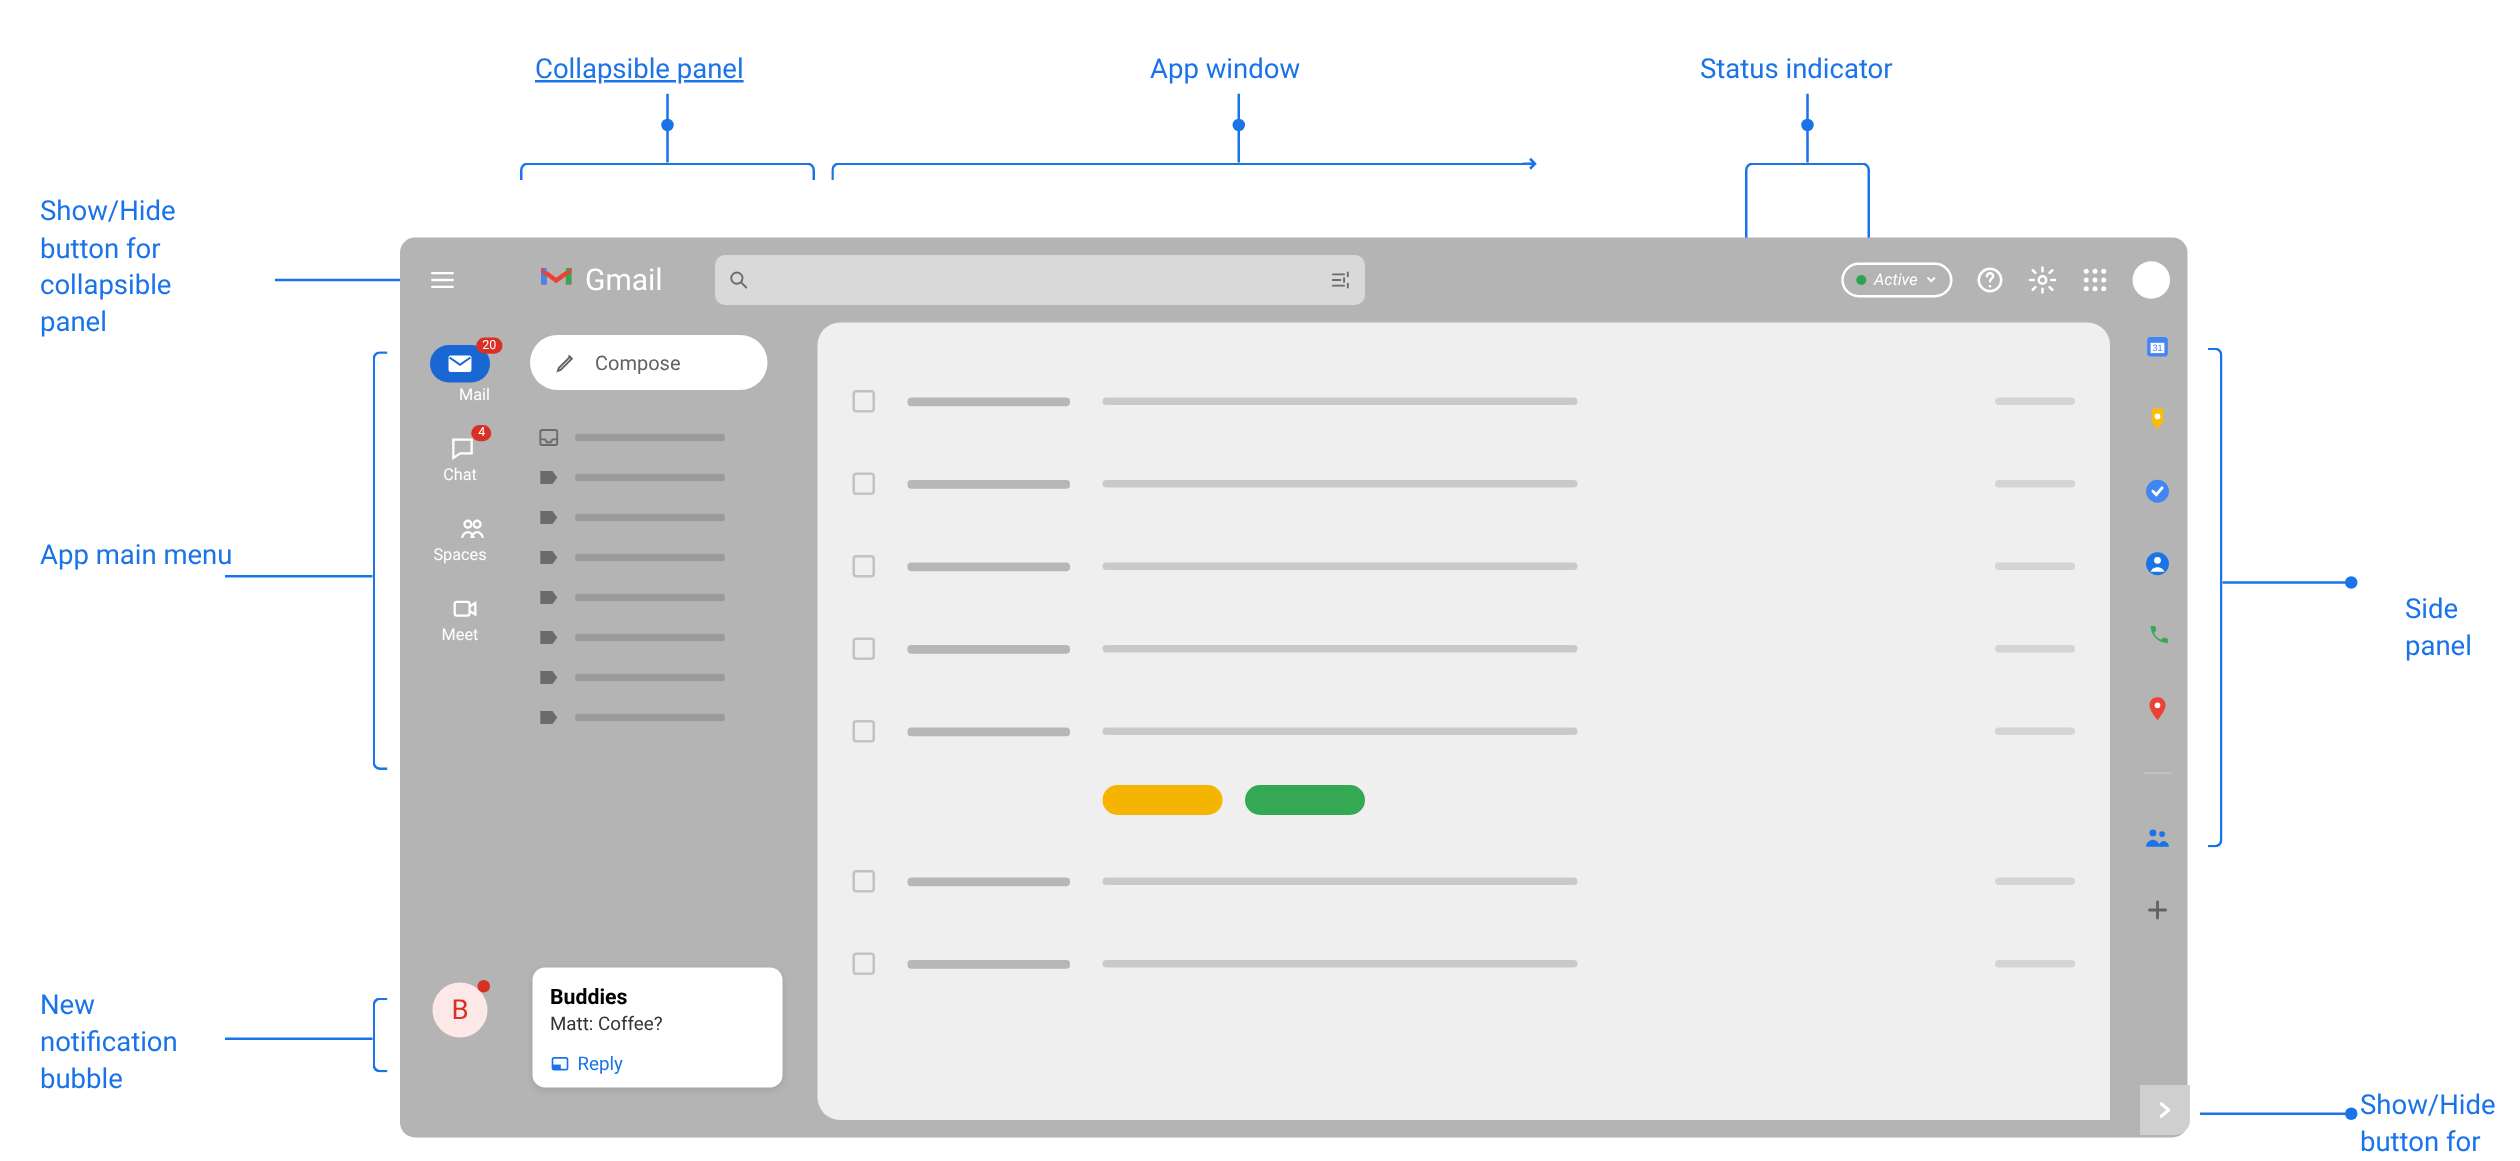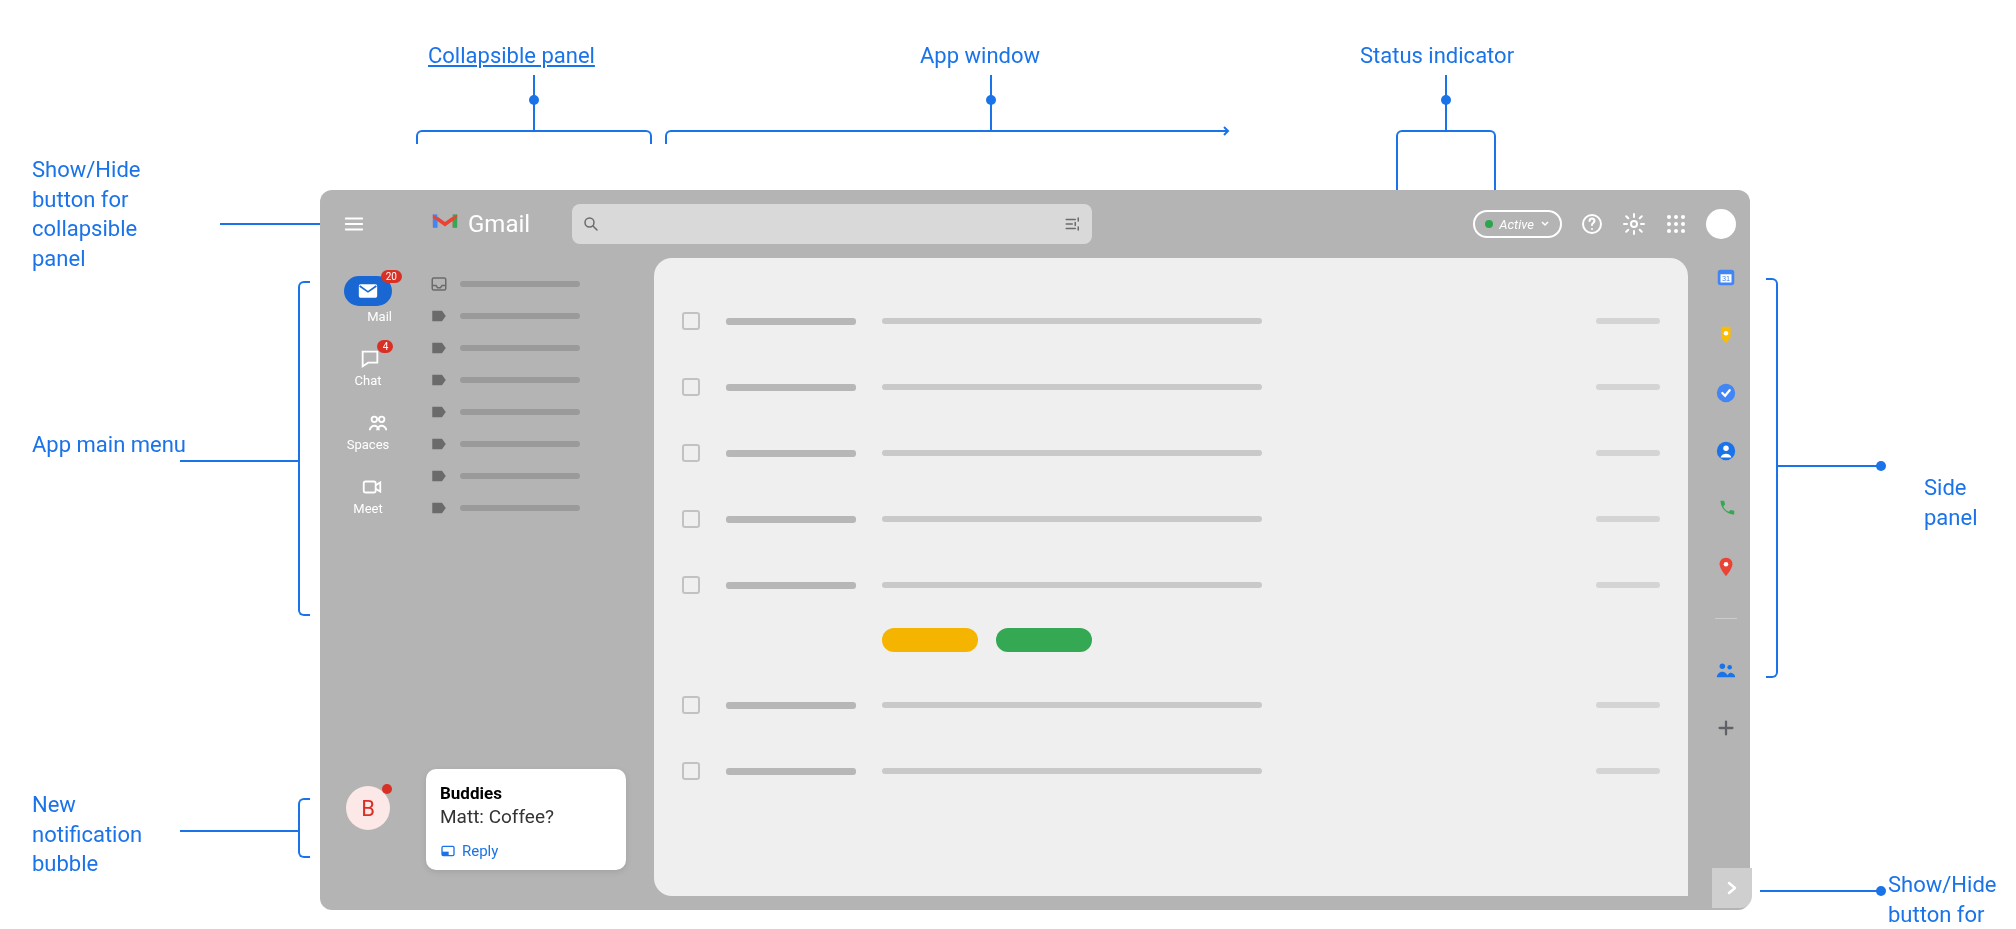--- a/index.html
+++ b/index.html
@@ -164,21 +164,21 @@
   box-shadow: 0 2px 6px rgba(0,0,0,0.1);
 }
 .notif-popup::before {
   content:"";
   position:absolute;
   left:-10px; top: calc(50% + 14px);
   border: 10px solid transparent;
   border-right-color: #fff;
 }
 .notif-title { font-weight: 700; font-size: 17px; }
-.notif-msg { font-size: 19px; color: #333; margin-top: 2px; }
+.notif-msg { font-size: 15px; color: #333; margin-top: 2px; }
 .notif-reply { display: flex; align-items:center; gap:6px; color:#1a73e8; font-size:15px; margin-top:14px; cursor:pointer; }
 .notif-reply svg { width:16px; height:16px; }
 
 .inbox-area {
   flex: 1;
   background: #efefef;
   border-radius: 18px 18px 0 18px;
   margin-right: 14px;
   margin-bottom: 14px;
   padding: 30px 28px;
@@ -365,20 +365,26 @@
             <rect x="3" y="6" width="13" height="12" rx="2" fill="none" stroke="currentColor" stroke-width="2"></rect>
             <path d="M16 10l5-3v10l-5-3" fill="none" stroke="currentColor" stroke-width="2"></path>
           </svg>
         <span class="label">Meet</span>
       </div>
 
       <div class="notif-bubble-avatar">B</div>
     </div>
 
     <div class="collapsible-panel">
+      <div class="compose-btn">
+        <svg viewBox="0 0 24 24">
+            <path d="M3 21l3-1 12-12-2-2L4 18l-1 3zM15 5l2 2" stroke="currentColor" stroke-width="2" fill="none" stroke-linecap="round"></path>
+          </svg>
+        <span>Compose</span>
+      </div>
       <div id="cp-list">
           <div class="cp-row">
             <svg class="cp-icon" viewBox="0 0 24 24">
               <rect x="3" y="4" width="18" height="16" rx="2" fill="none" stroke="currentColor" stroke-width="2"></rect>
               <path d="M3 14h5l2 3h4l2-3h5" stroke="currentColor" stroke-width="2" fill="none"></path>
             </svg>
             <div class="cp-line"></div>
           </div>
           <div class="cp-row">
             <svg class="cp-icon" viewBox="0 0 24 24">

